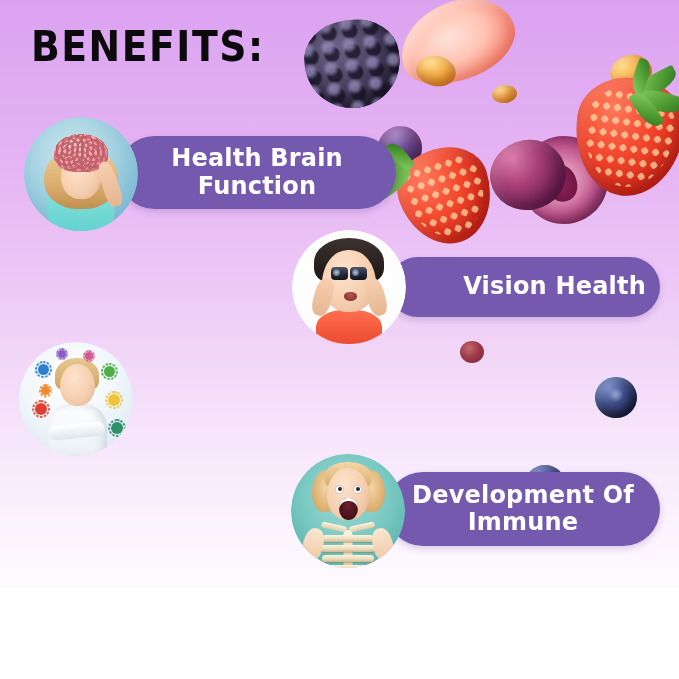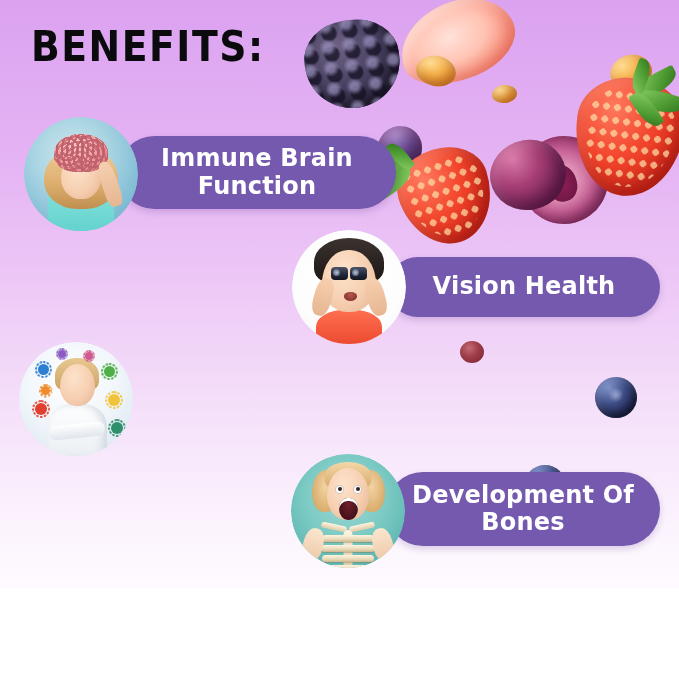--- a/index.html
+++ b/index.html
@@ -362,42 +362,42 @@
 
     <div class="fruit blueberry" style="left:525px; top:215px; width:40px; height:38px;"></div>
 
     <div class="fruit miniberry" style="left:460px; top:341px; width:24px; height:22px;"></div>
 
   </div>
 
   <div class="title">BENEFITS:</div>
 
   <div class="pill" style="left:118px; top:136px; width:278px; height:73px;">
-    <span class="pill-text">Immune Brain
+    <span class="pill-text">Health Brain
 Function</span>
   </div>
   <div class="avatar" style="left:24px; top:117px; width:114px; height:114px;">
     <div class="avatar-inner bg-brain"></div>
 
     <div class="fig" style="left:24px; top:56px; width:66px; height:60px;
          border-radius:46% 46% 8% 8%; background:linear-gradient(180deg,#8fe5e0 0%,#63d2cd 100%);"></div>
     <div class="fig hair" style="left:20px; top:30px; width:74px; height:62px;
          background:linear-gradient(180deg,#f0cf9b 0%,#dcae6d 60%,#c08f4f 100%);
          border-radius:50% 50% 45% 45%;"></div>
     <div class="fig head" style="left:37px; top:36px; width:40px; height:46px;"></div>
     <div class="brain" style="left:30px; top:17px; width:54px; height:38px;">
       <div class="brain-split"></div>
     </div>
 
     <div class="fig" style="left:78px; top:44px; width:16px; height:46px; transform:rotate(-18deg);
          border-radius:40% 40% 30% 30%;
          background:linear-gradient(180deg,#f6cfb0,#e6b691);"></div>
   </div>
 
-  <div class="pill" style="left:388px; top:257px; width:272px; height:60px;">
+  <div class="pill" style="left:388px; top:257px; width:272px; height:60px;justify-content:flex-end;">
     <span class="pill-text">Vision Health</span>
   </div>
   <div class="avatar" style="left:292px; top:230px; width:114px; height:114px;">
     <div class="avatar-inner bg-vision"></div>
     <div class="fig" style="left:24px; top:80px; width:66px; height:40px;
          border-radius:42% 42% 6% 6%; background:linear-gradient(180deg,#ff6f50 0%,#e8452b 100%);"></div>
     <div class="fig hair" style="left:22px; top:8px; width:70px; height:48px;
          background:linear-gradient(180deg,#3c3330 0%,#211b19 75%);
          border-radius:52% 52% 38% 38%;"></div>
     <div class="fig head" style="left:30px; top:20px; width:54px; height:62px;"></div>
@@ -430,21 +430,21 @@
     <div class="germ" style="left:22px; top:44px; width:9px; height:9px; background:#ef8b2c; color:#ef8b2c;"></div>
     <div class="germ" style="left:85px; top:24px; width:11px; height:11px; background:#4fae48; color:#4fae48;"></div>
     <div class="germ" style="left:89px; top:52px; width:12px; height:12px; background:#f0c43a; color:#f0c43a;"></div>
     <div class="germ" style="left:92px; top:80px; width:12px; height:12px; background:#2f8f6b; color:#2f8f6b;"></div>
     <div class="germ" style="left:39px; top:8px; width:8px; height:8px; background:#8a5cc4; color:#8a5cc4;"></div>
     <div class="germ" style="left:66px; top:10px; width:8px; height:8px; background:#d05a8e; color:#d05a8e;"></div>
   </div>
 
   <div class="pill" style="left:386px; top:472px; width:274px; height:74px;">
     <span class="pill-text">Development Of
-Bones</span>
+Immune</span>
   </div>
   <div class="avatar" style="left:291px; top:454px; width:114px; height:114px;">
     <div class="avatar-inner bg-bones"></div>
 
     <div class="fig hair" style="left:21px; top:16px; width:26px; height:42px;
          background:radial-gradient(ellipse at 50% 40%, #f3d3a2 0%, #d9ad6d 70%, #bb8d4e 100%);
          border-radius:60% 40% 50% 50%;"></div>
     <div class="fig hair" style="left:68px; top:16px; width:26px; height:42px;
          background:radial-gradient(ellipse at 50% 40%, #f3d3a2 0%, #d9ad6d 70%, #bb8d4e 100%);
          border-radius:40% 60% 50% 50%;"></div>

